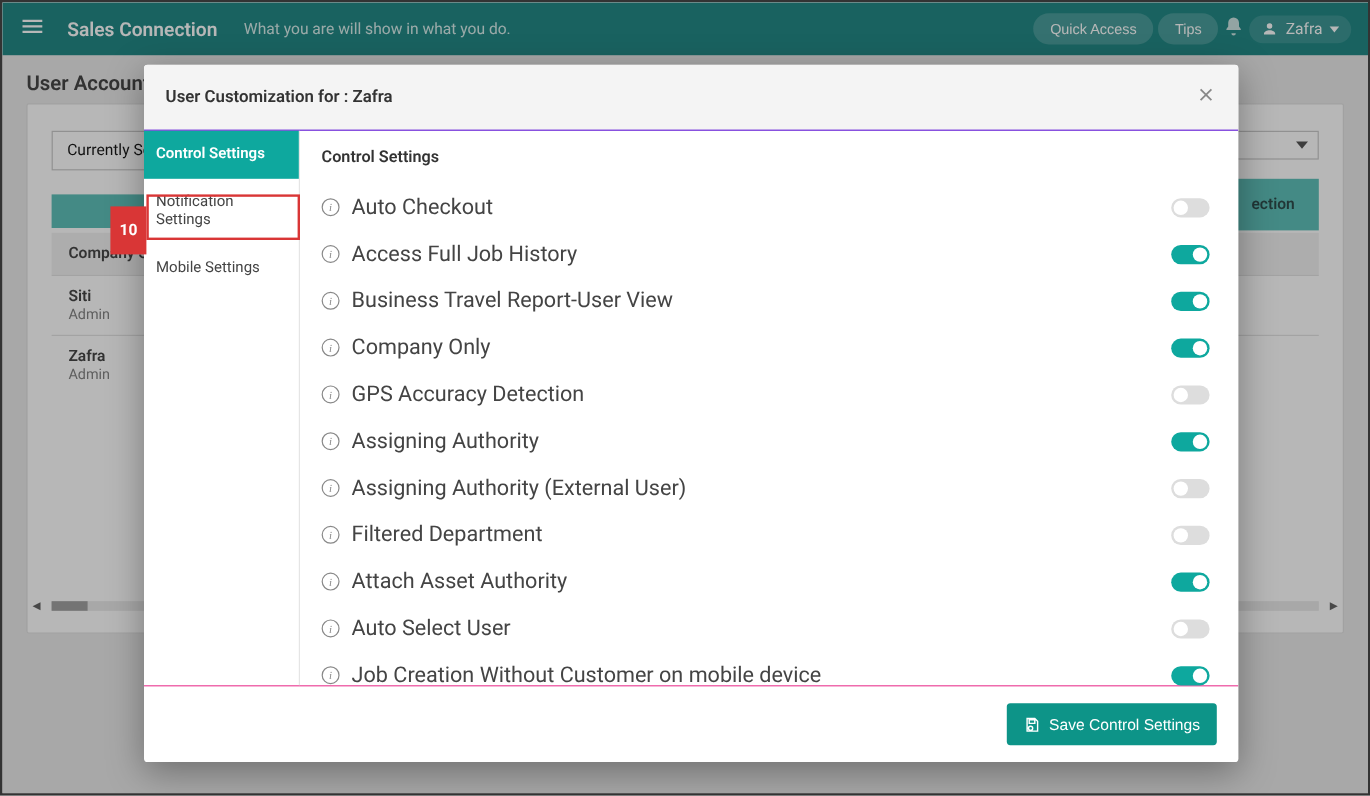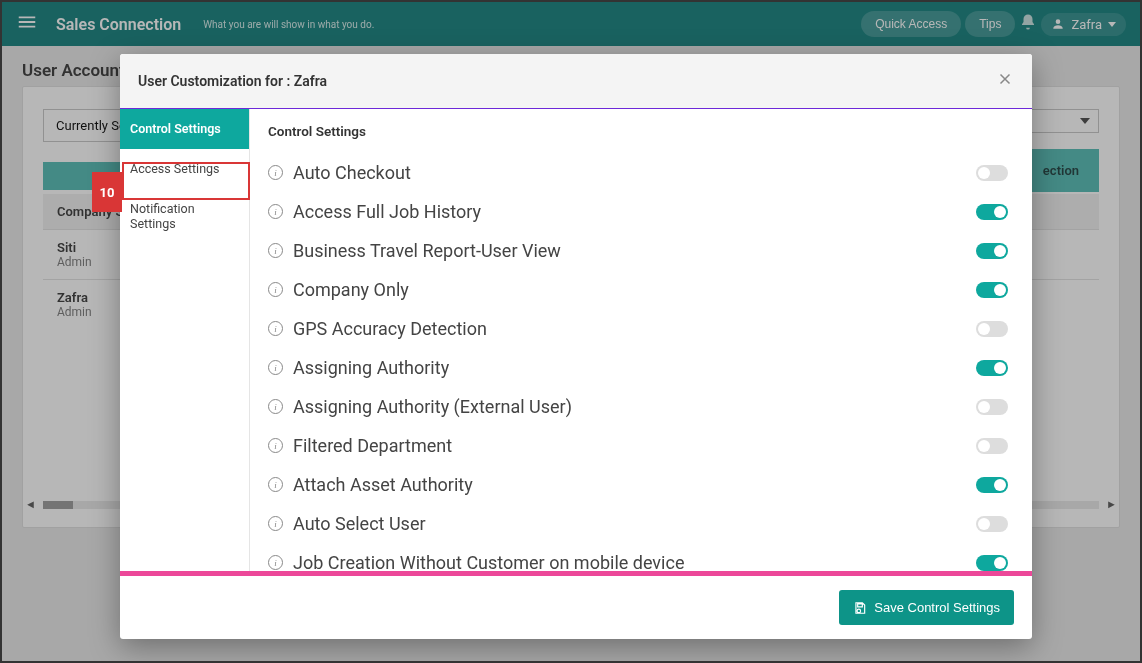--- a/index.html
+++ b/index.html
@@ -3,21 +3,21 @@
   <meta charset="utf-8">
   <style>
     * { margin: 0; padding: 0; box-sizing: border-box; }
     body { font-family: -apple-system, BlinkMacSystemFont, "Segoe UI", Roboto, sans-serif; background: #e8e8e8; width: 1142px; height: 663px; overflow: hidden; position: relative; border: 2px solid #333; }
     
     
     .header { background: #0d7d7a; height: 44px; display: flex; align-items: center; padding: 6px 14px; color: white; }
     .menu-icon { cursor: pointer; margin-right: 18px; }
     .menu-icon svg { width: 22px; height: 22px; fill: white; }
     .app-title { font-weight: 600; font-size: 16px; margin-right: 22px; }
-    .tagline { font-size: 10px; color: #d4ebe9; }
+    .tagline { font-size: 13px; color: #d4ebe9; }
     .header-right { margin-left: auto; display: flex; align-items: center; gap: 4px; }
     .pill-btn { background: rgba(255,255,255,0.18); border: none; color: white; padding: 6px 14px; border-radius: 14px; font-size: 12px; cursor: pointer; }
     .bell-icon svg { width: 18px; height: 18px; fill: #c8e2e0; }
     .user-chip { background: rgba(255,255,255,0.12); border-radius: 14px; padding: 4px 10px; display: flex; align-items: center; gap: 6px; font-size: 13px; cursor: pointer; }
     .user-chip svg { width: 14px; height: 14px; fill: white; }
     .caret-down { border-left: 4px solid transparent; border-right: 4px solid transparent; border-top: 5px solid white; }
     
     
     .bg-page { padding: 14px 20px; }
     .page-title { font-size: 17px; font-weight: 600; color: #333; margin-bottom: 6px; }
@@ -67,21 +67,21 @@
     .toggle::after { content: ''; position: absolute; width: 12px; height: 12px; border-radius: 50%; background: white; top: 2px; }
     .toggle.on::after { right: 2px; }
     .toggle.off::after { left: 2px; }
     
     
     .content::-webkit-scrollbar { width: 10px; }
     .content::-webkit-scrollbar-track { background: #f4f4f4; }
     .content::-webkit-scrollbar-thumb { background: #c7c7c7; border-radius: 0; }
     .content::-webkit-scrollbar-button { height: 12px; background: #f0f0f0; }
     
-    .modal-footer { padding: 14px 18px; display: flex; justify-content: flex-end; border-top: 5px solid #ec4899; }
+    .modal-footer { padding: 14px 18px; display: flex; justify-content: flex-end; border-top: 1px solid #ec4899; }
     .save-btn { background: #0d9488; color: white; border: none; padding: 10px 14px; font-size: 13px; border-radius: 3px; cursor: pointer; display: flex; align-items: center; gap: 7px; }
     .save-btn svg { width: 14px; height: 14px; fill: white; }
   </style>
 </head>
 <body>
 
 <div class="header">
   <span class="menu-icon">
     <svg viewBox="0 0 24 24">
         <path d="M3 6h18v2H3zM3 11h18v2H3zM3 16h18v2H3z"></path>
@@ -141,22 +141,22 @@
     <span class="modal-title">User Customization for : Zafra</span>
     <span class="close-btn">
       <svg viewBox="0 0 24 24" fill="none">
           <path d="M6 6l12 12M18 6L6 18"></path>
         </svg>
     </span>
   </div>
   <div class="modal-body">
     <div class="sidebar" id="sidebar">
         <div class="sidebar-item active">Control Settings</div>
-        <div class="sidebar-item">Access Settings</div>
         <div class="sidebar-item">Notification Settings</div>
+        <div class="sidebar-item">Mobile Settings</div>
       </div>
     <div class="content">
       <div class="content-title">Control Settings</div>
       <div id="settings-list">
           <div class="setting-row">
             <span class="info-icon">i</span>
             <span class="setting-label">Auto Checkout</span>
             <span class="toggle off"></span>
           </div>
           <div class="setting-row">

